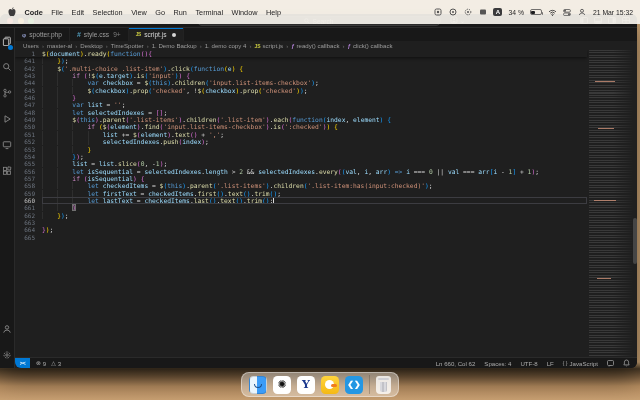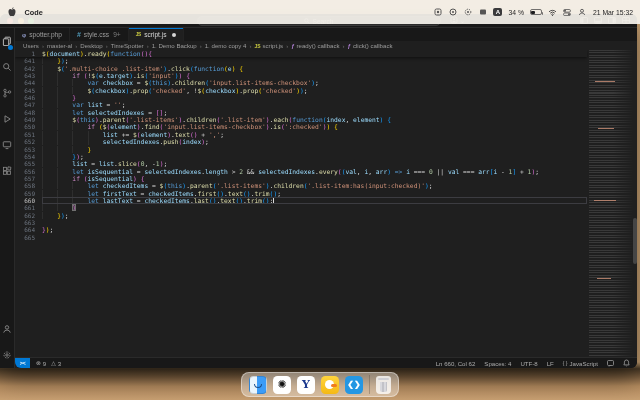--- a/index.html
+++ b/index.html
@@ -111,20 +111,31 @@
 
   <div class="menubar">
     <div class="mleft">
       <span class="mx">
         <svg width="8" height="10" viewBox="0 0 8 10">
             <path d="M4 2.8c.9-1.2 2.6-1 3.2.2.7 1.4.2 4.1-1 5.6-.5.6-1.2.8-1.7.5-.3-.2-.7-.2-1 0-.5.3-1.2.1-1.7-.5-1.2-1.5-1.7-4.2-1-5.6C1.4 1.8 3.1 1.6 4 2.8z" fill="#1d1d1f"></path>
             <path d="M4.2 2.2c-.1-.8.5-1.7 1.3-1.9.1.8-.5 1.7-1.3 1.9z" fill="#1d1d1f"></path>
           </svg>
       </span>
       <span class="menu-item app">Code</span>
+      <span id="menu-items" style="display:flex;gap:8.5px;">
+          <span class="menu-item">File</span>
+          <span class="menu-item">Edit</span>
+          <span class="menu-item">Selection</span>
+          <span class="menu-item">View</span>
+          <span class="menu-item">Go</span>
+          <span class="menu-item">Run</span>
+          <span class="menu-item">Terminal</span>
+          <span class="menu-item">Window</span>
+          <span class="menu-item">Help</span>
+        </span>
     </div>
     <div class="mright">
       <span class="mx">
           <svg width="8" height="8">
             <rect x="1" y="1" width="6" height="6" rx="1.5" fill="none" stroke="#3a3a3c"></rect>
             <circle cx="4" cy="4" r="1.2" fill="#3a3a3c"></circle>
           </svg>
         </span>
       <span class="mx">
           <svg width="8" height="8">

